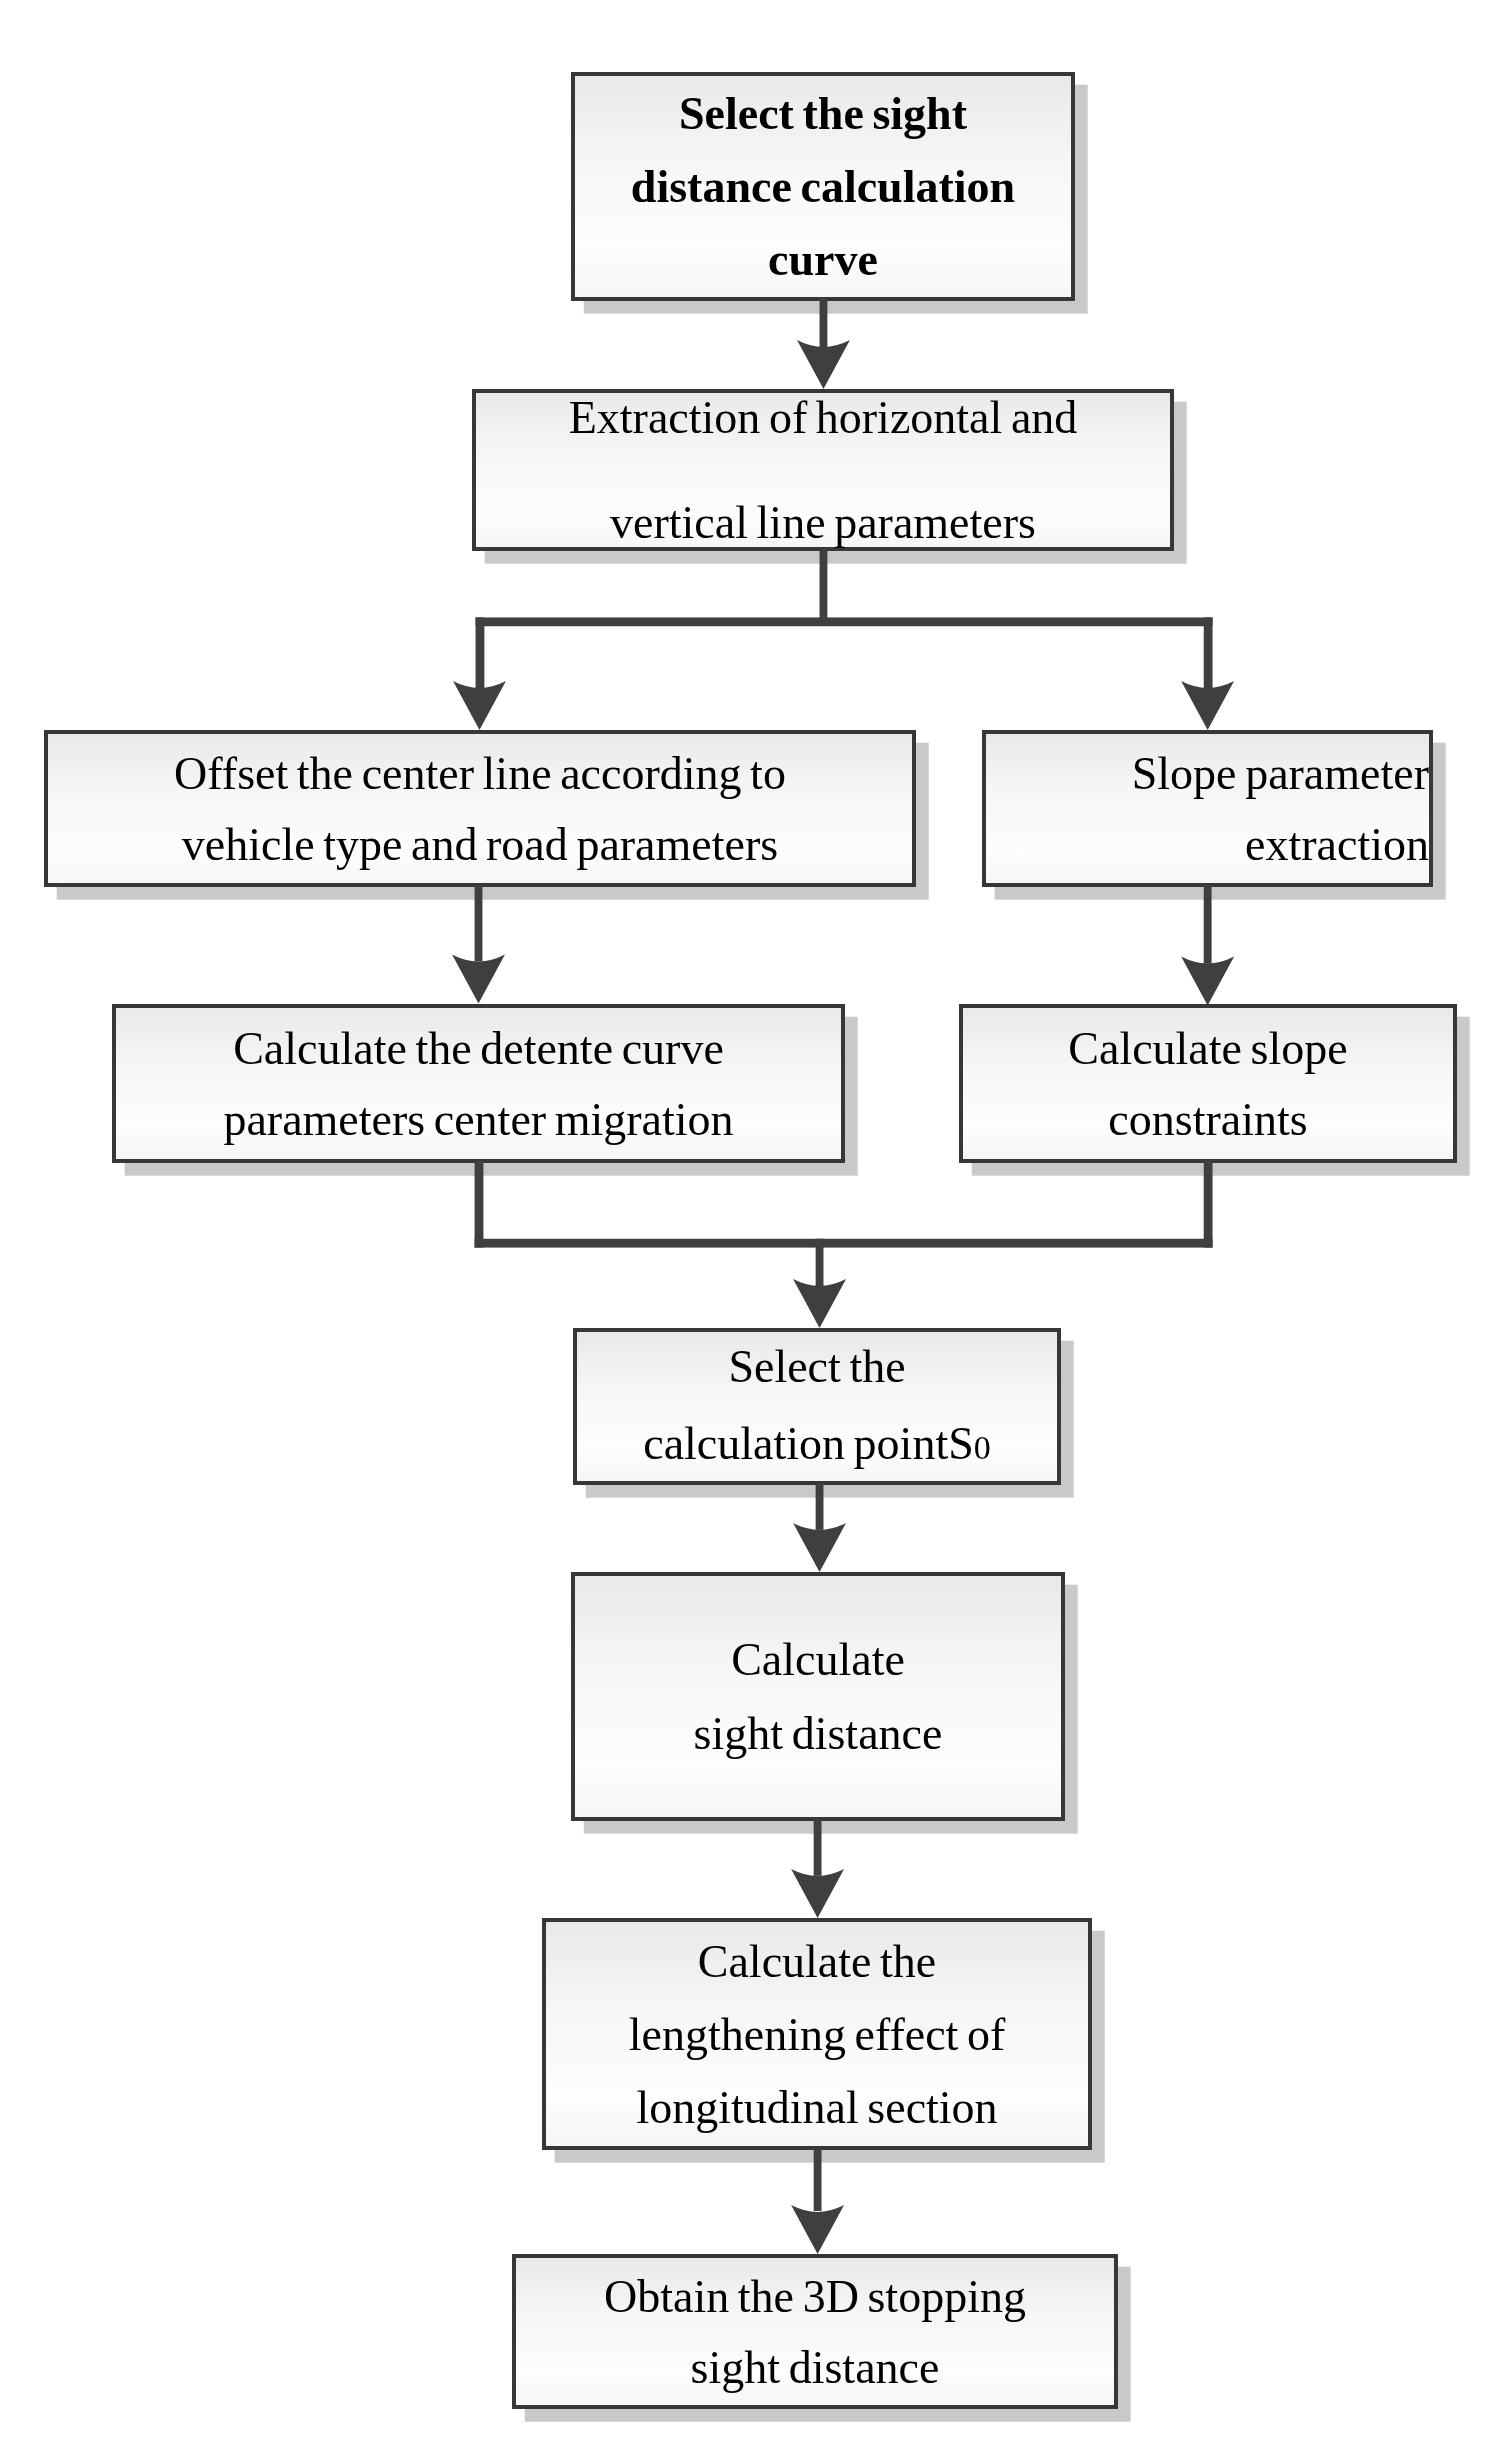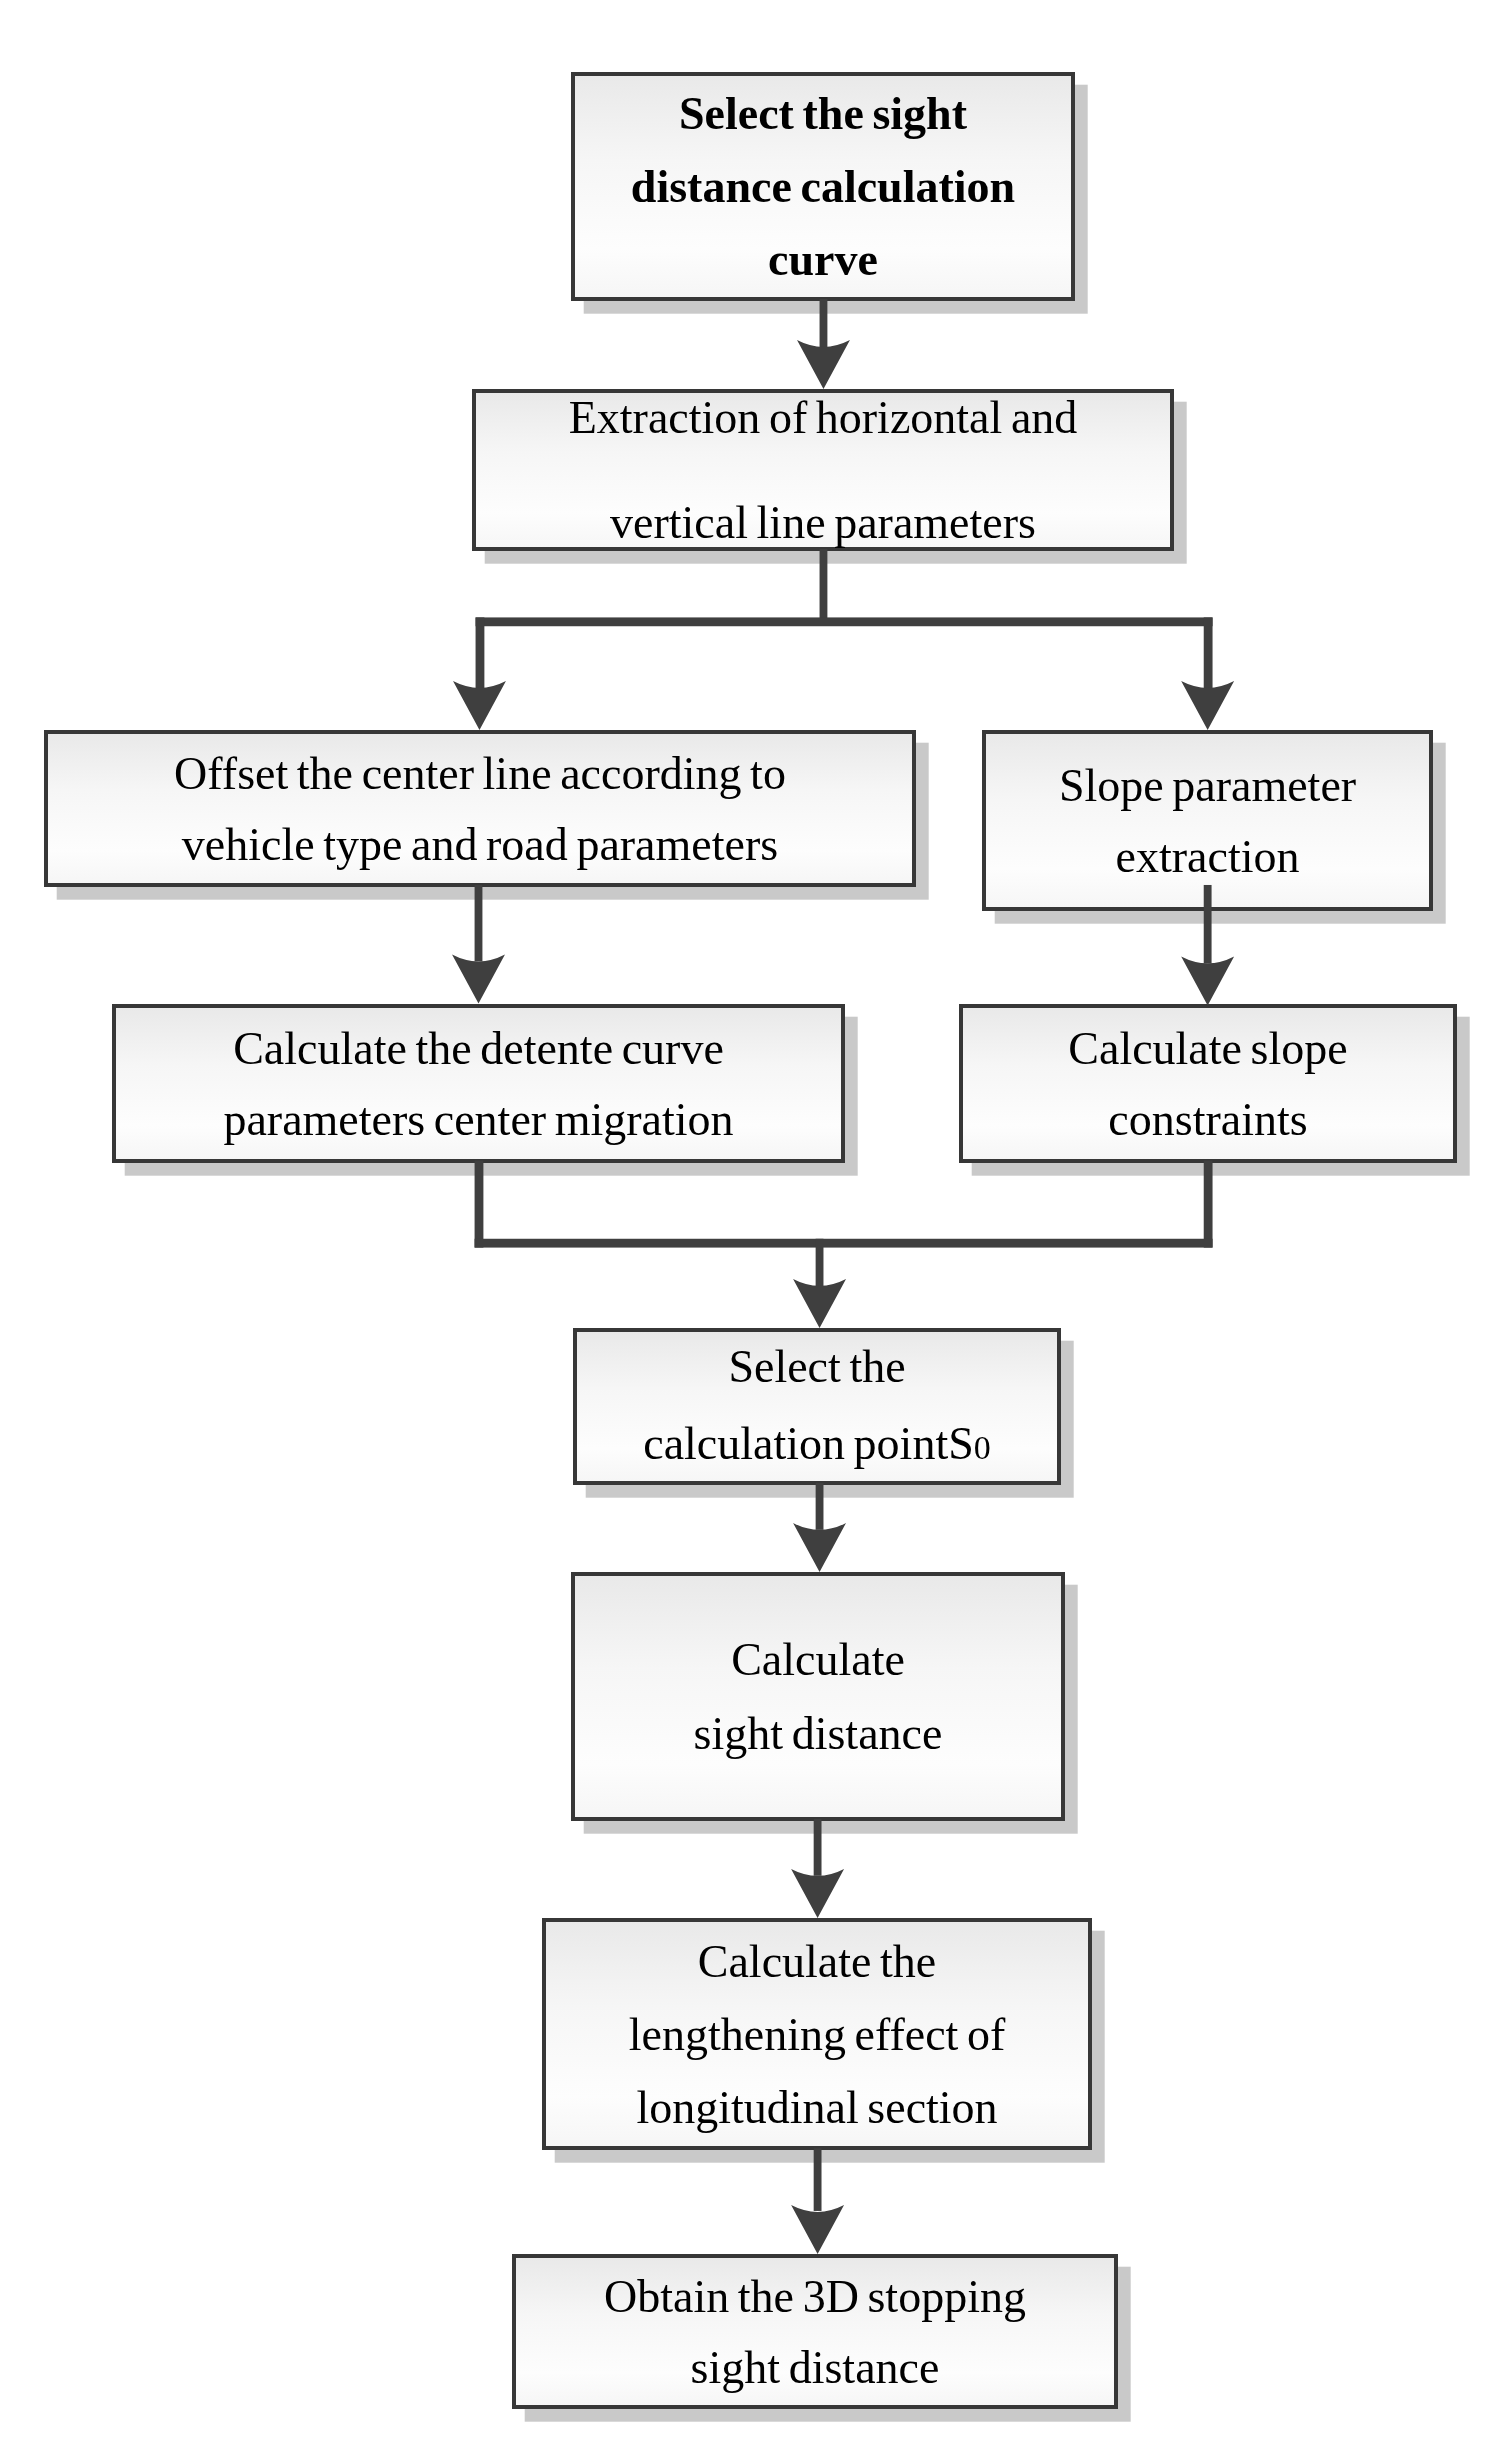--- a/index.html
+++ b/index.html
@@ -100,21 +100,21 @@
   <div class="node lh74" style="left:472px; top:389px; width:702px; height:162px;gap:32px;">
     <div class="line">Extraction of horizontal and</div>
     <div class="line">vertical line parameters</div>
   </div>
 
   <div class="node" style="left:44px; top:730px; width:872px; height:157px;">
     <div class="line">Offset the center line according to</div>
     <div class="line">vehicle type and road parameters</div>
   </div>
 
-  <div class="node" style="left:982px; top:730px; width:451px; height:181px;">
+  <div class="node" style="left:982px; top:730px; width:451px; height:157px;align-items:flex-end;">
     <div class="line">Slope parameter</div>
     <div class="line">extraction</div>
   </div>
 
   <div class="node" style="left:112px; top:1004px; width:733px; height:159px;">
     <div class="line">Calculate the detente curve</div>
     <div class="line">parameters center migration</div>
   </div>
 
   <div class="node" style="left:959px; top:1004px; width:498px; height:159px;text-align:right;">

